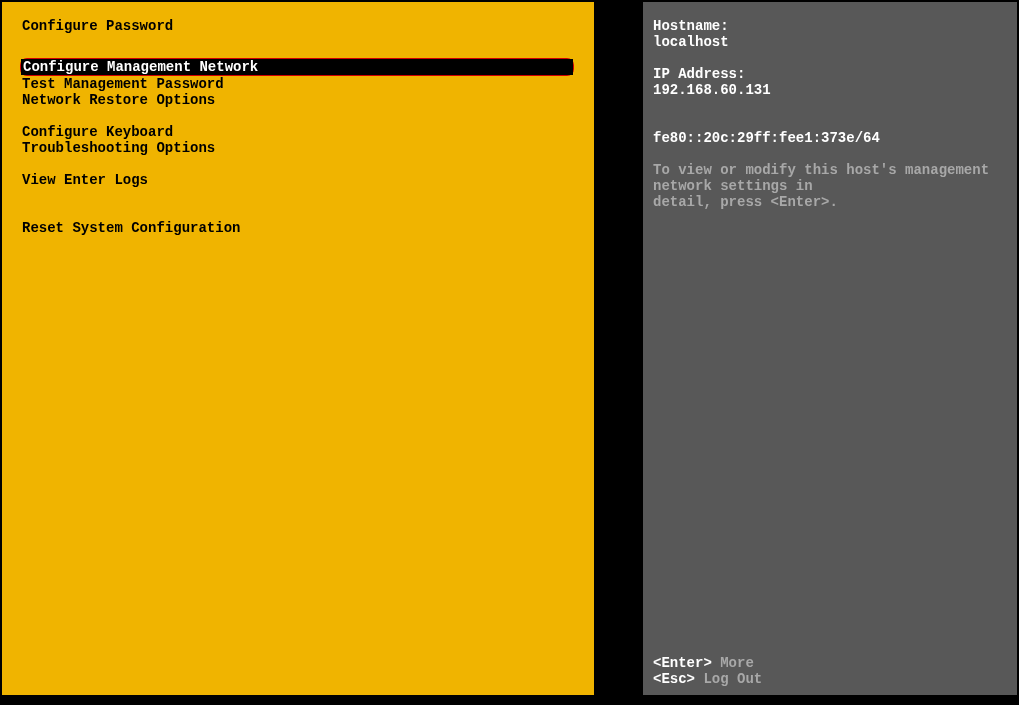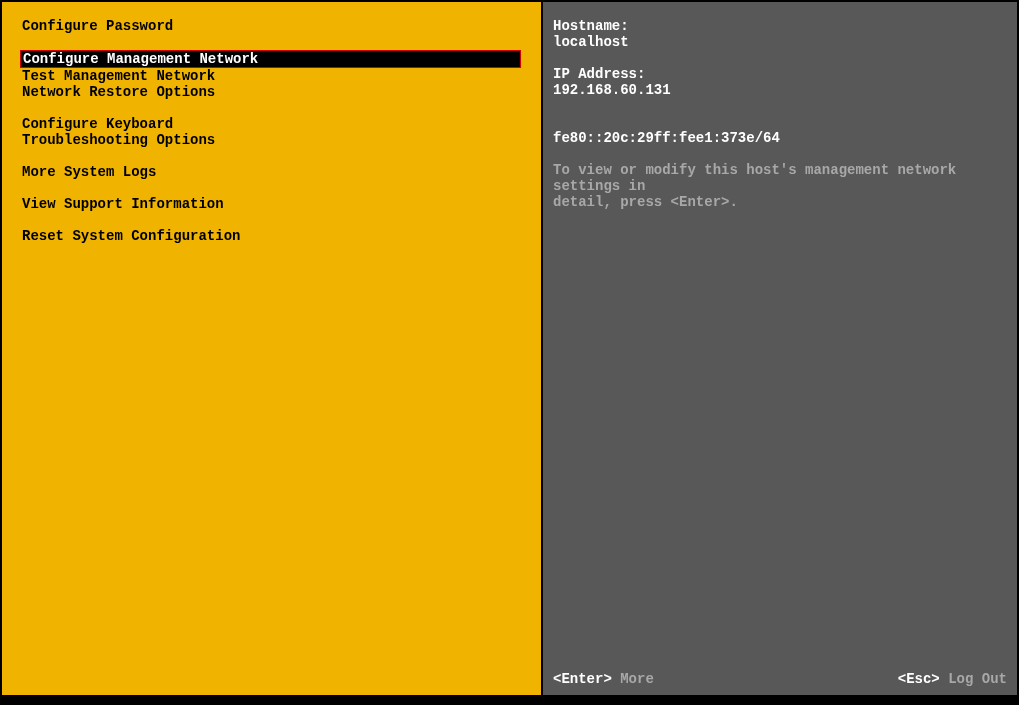--- a/index.html
+++ b/index.html
@@ -15,54 +15,56 @@
     background: #000;
   }
   .screen {
     display: flex;
     width: 100%;
     height: 700px;
     border: 2px solid #000;
     border-bottom: 5px solid #000;
   }
   .left-pane {
-    width: 539px;
+    width: 592px;
     background: #f0b400;
     color: #000;
     padding: 16px 0 2px 0;
     position: relative;
   }
   .right-pane {
     flex: 1;
     background: #585858;
     color: #ffffff;
     padding: 16px 10px;
     position: relative;
     border-left: 2px solid #000;
+    margin-left: 47px;
   }
   .menu {
     padding: 0 0 0 20px;
   }
   .menu-item {
     line-height: 16px;
     white-space: pre;
     color: #000;
     padding: 0;
   }
   .menu-item.disabled {
     color: #7a5b00;
   }
   .menu-spacer {
     height: 16px;
   }
   .selected-row-wrap {
     position: relative;
-    margin: 0 20px 0 18px;
+    margin: 8px 20px 0 18px;
     padding: 1px;
     background: #d20000;
+    border-radius: 7px;
   }
   .selected-row {
     background: #000;
     color: #fff;
     line-height: 16px;
     padding: 0 2px;
     white-space: pre;
   }
   .info-block {
     white-space: pre;
@@ -77,20 +79,21 @@
   .footer {
     position: absolute;
     bottom: 8px;
     left: 0;
     right: 0;
     padding: 0 10px;
     display: flex;
     justify-content: space-between;
     color: #a8a8a8;
     line-height: 16px;
+    flex-direction: column;
   }
   .footer .key {
     color: #ffffff;
   }
 </style>
 </head>
 <body>
 
 <div class="screen">
 
@@ -98,29 +101,28 @@
     <div class="menu">
       <div class="menu-item">Configure Password</div>
       <div class="menu-spacer"></div>
     </div>
 
     <div class="selected-row-wrap">
       <div class="selected-row">Configure Management Network</div>
     </div>
 
     <div class="menu">
-      <div class="menu-item">Test Management Network</div>
+      <div class="menu-item">Test Management Password</div>
       <div class="menu-item">Network Restore Options</div>
       <div class="menu-spacer"></div>
       <div class="menu-item">Configure Keyboard</div>
       <div class="menu-item">Troubleshooting Options</div>
       <div class="menu-spacer"></div>
-      <div class="menu-item">More System Logs</div>
+      <div class="menu-item">View Enter Logs</div>
       <div class="menu-spacer"></div>
-      <div class="menu-item">View Support Information</div>
       <div class="menu-spacer"></div>
       <div class="menu-item">Reset System Configuration</div>
     </div>
   </div>
 
   <div class="right-pane">
     <div class="info-block">Hostname:</div>
     <div class="info-block">localhost</div>
     <div class="menu-spacer"></div>
     <div class="info-block">IP Address:</div>

